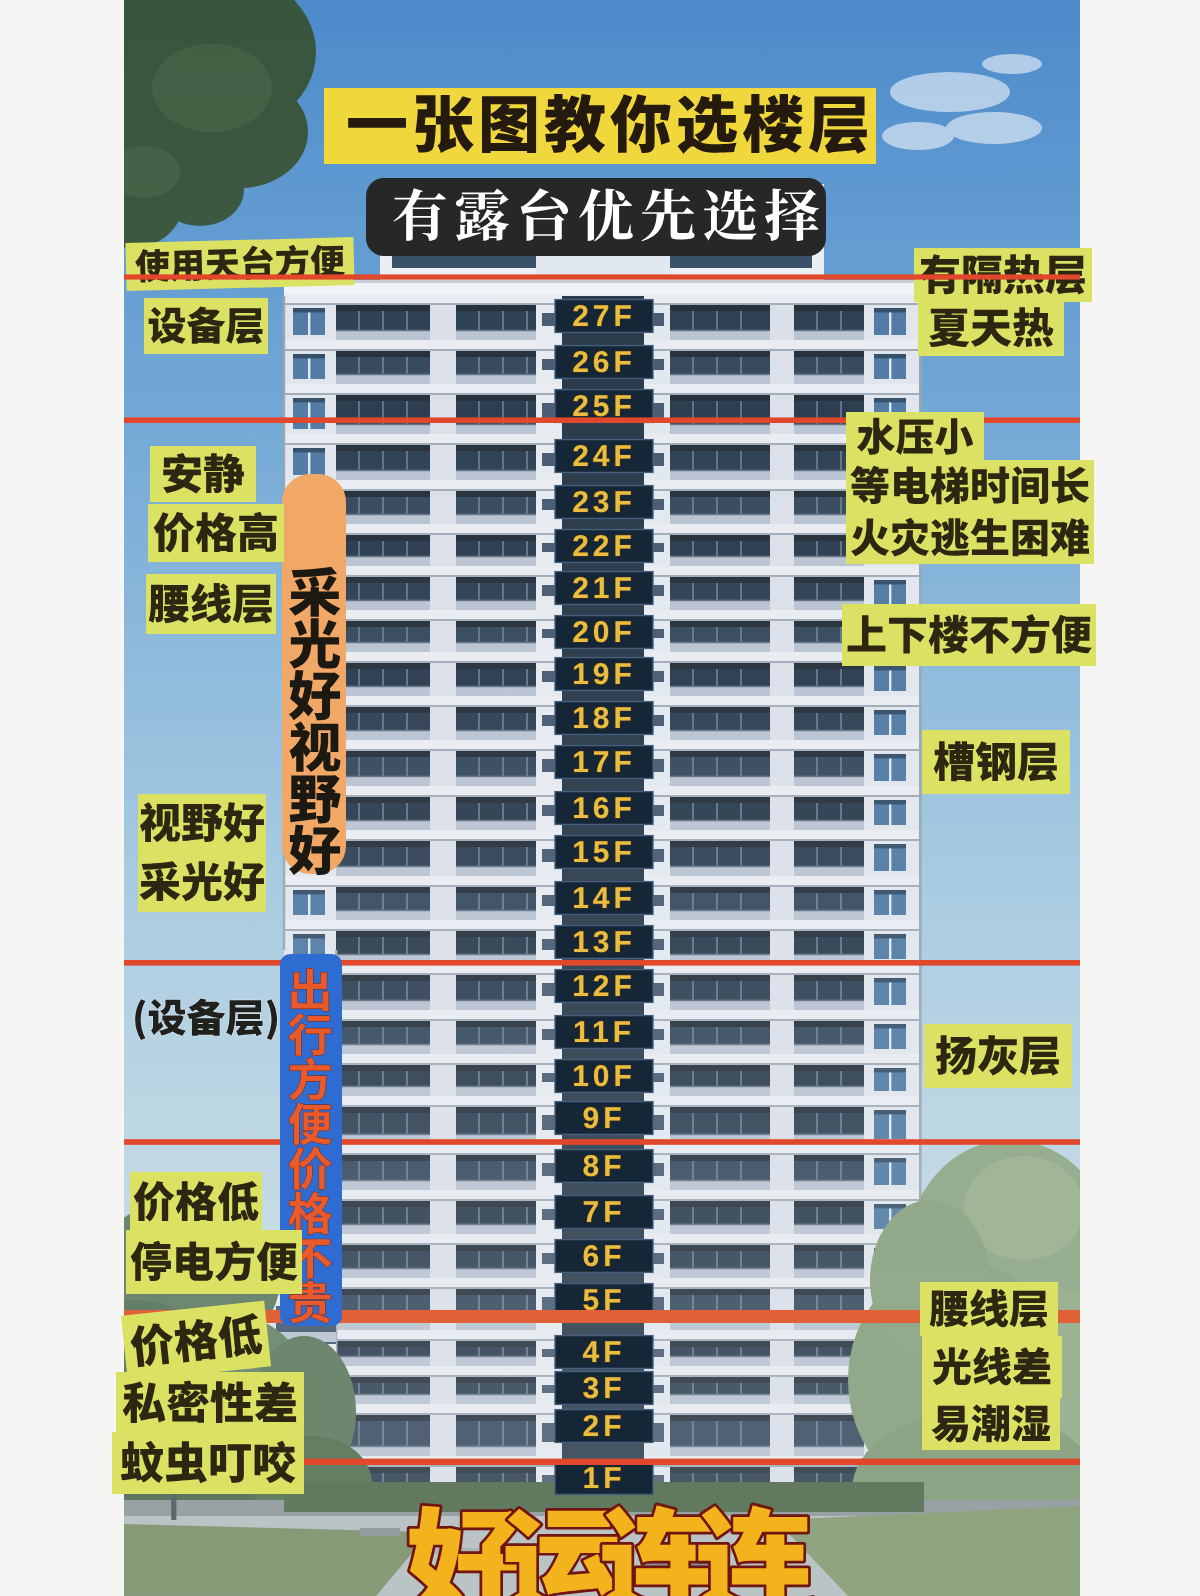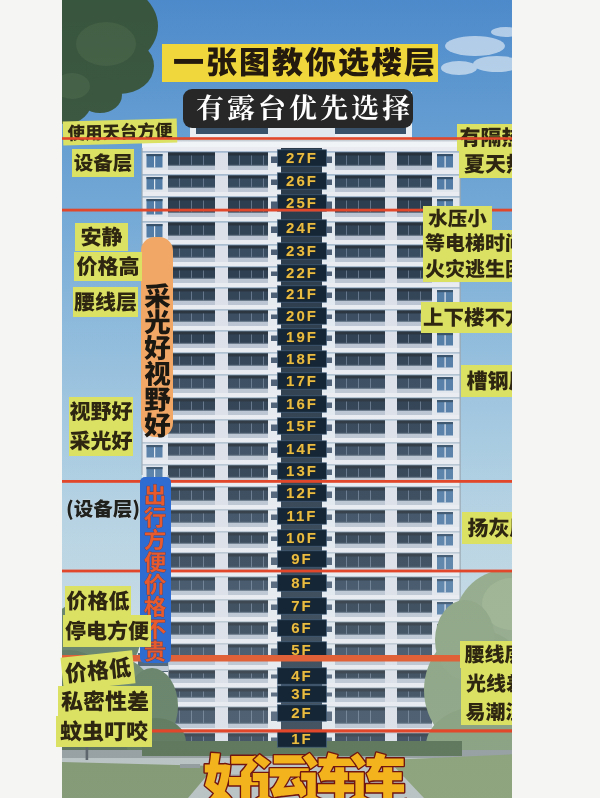--- a/index.html
+++ b/index.html
@@ -1,15 +1,15 @@
 <!DOCTYPE html>
 <html><head><meta charset="utf-8">
 <style>
 html,body{margin:0;padding:0;background:#f5f5f4;}
-#page{position:relative;width:512px;height:798px;overflow:hidden;font-family:"Liberation Sans",sans-serif;}
+#page{position:relative;width:600px;height:798px;overflow:hidden;font-family:"Liberation Sans",sans-serif;}
 </style></head>
 <body>
 <div id="page">
 <svg width="600" height="798" viewBox="0 0 600 798" xmlns="http://www.w3.org/2000/svg">
 <defs>
         <linearGradient id="sky" x1="0" y1="0" x2="0" y2="1">
 <stop offset="0" stop-color="#4484c8"></stop>
           <stop offset="0.25" stop-color="#65a0d2"></stop>
 <stop offset="0.55" stop-color="#9cc4dd"></stop>
           <stop offset="0.8" stop-color="#c2d8e2"></stop>

